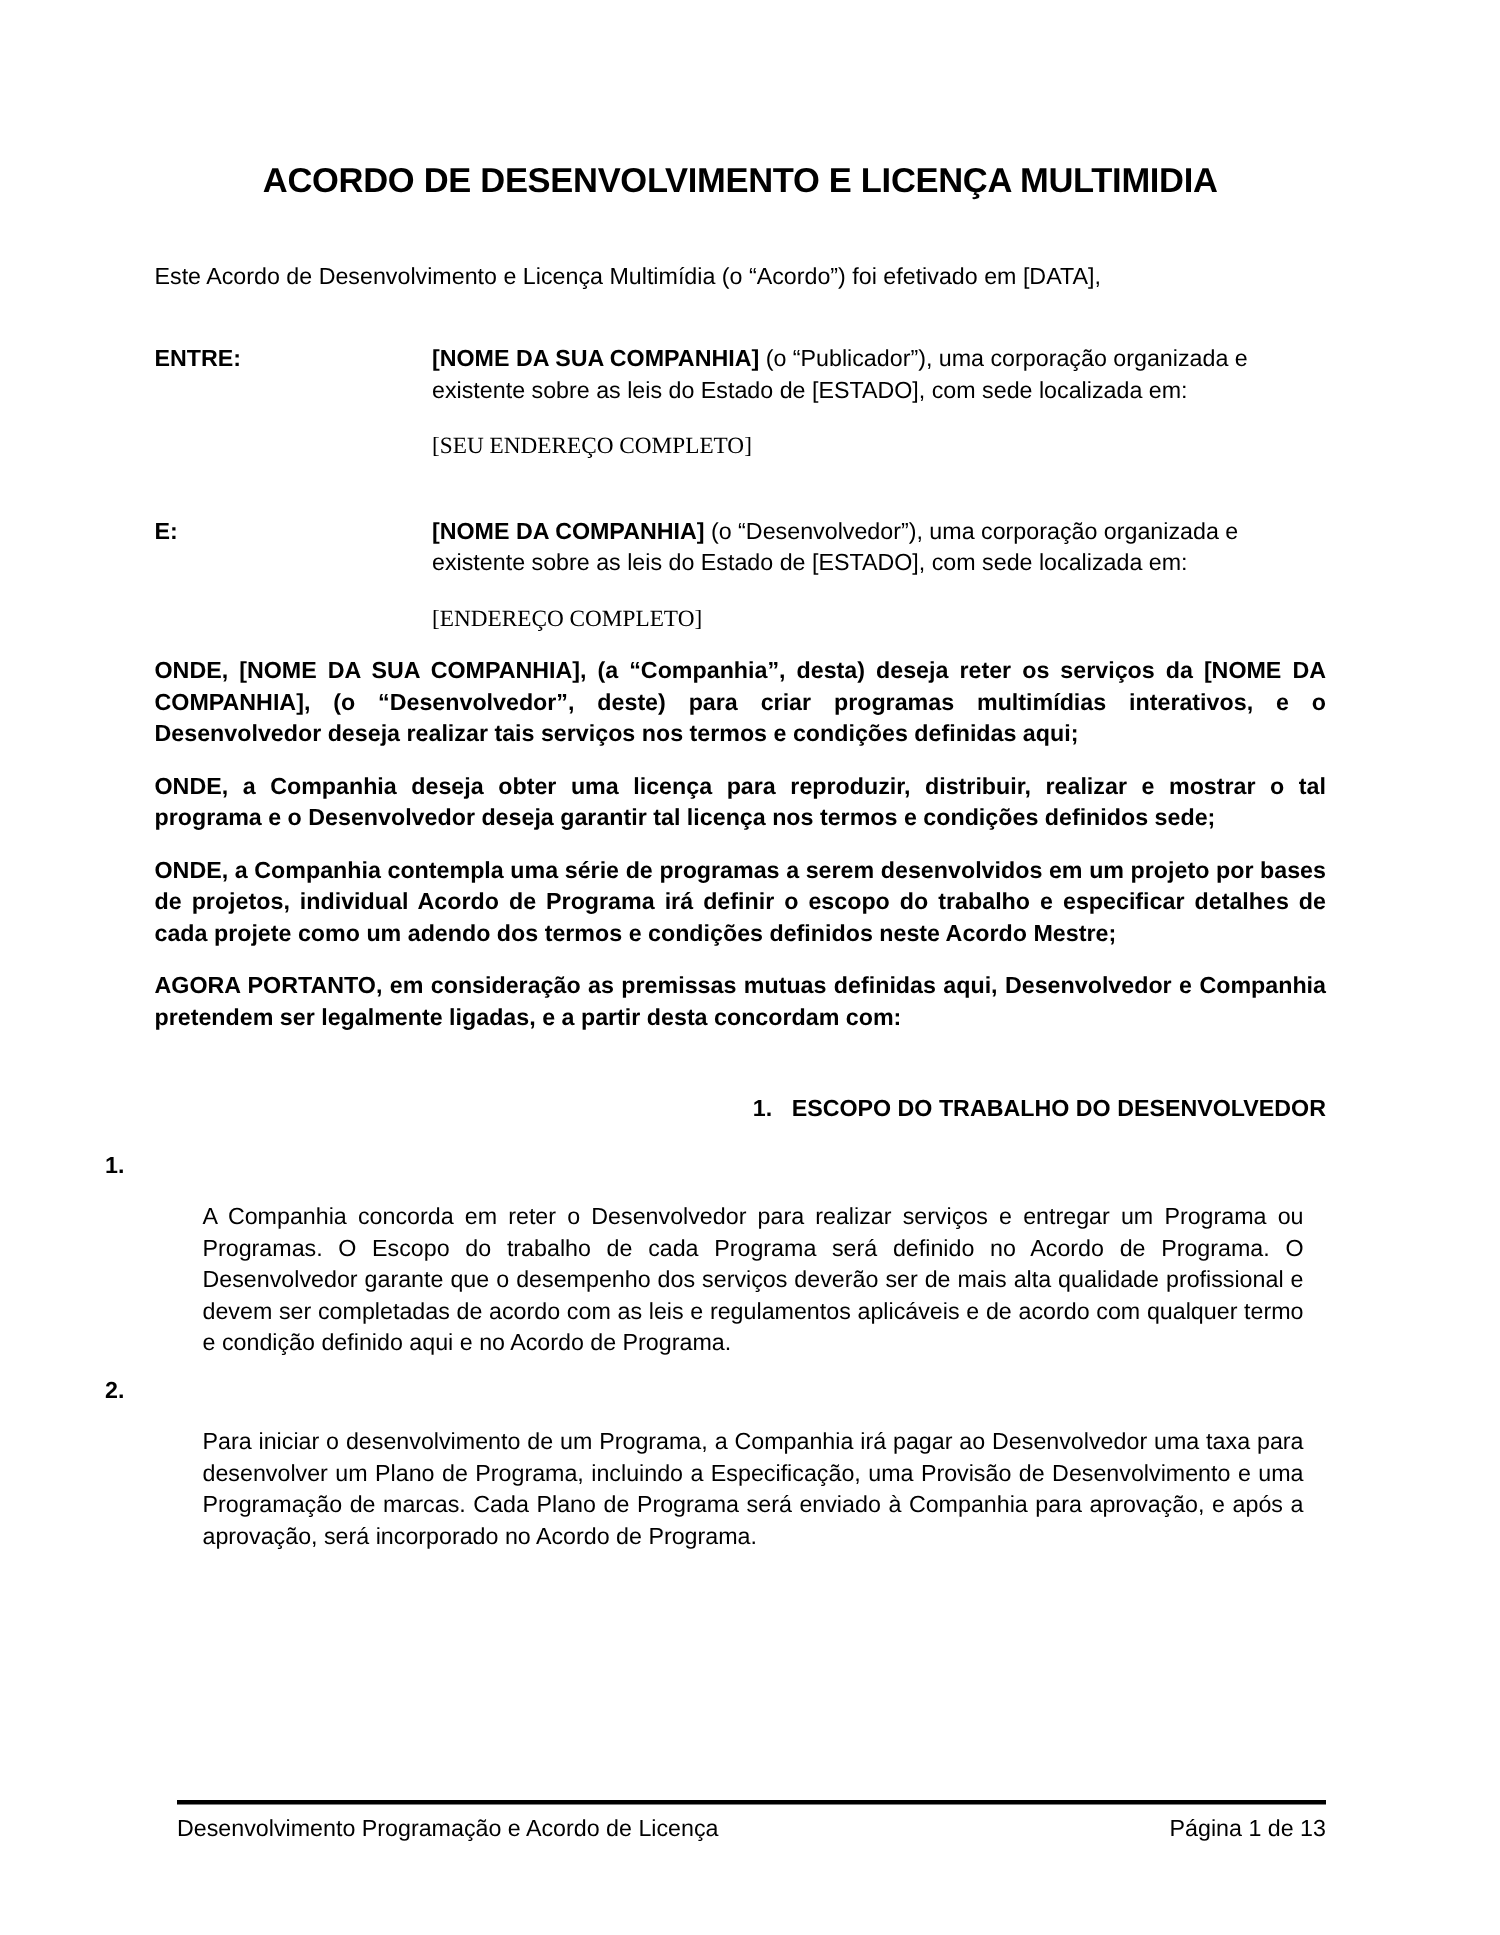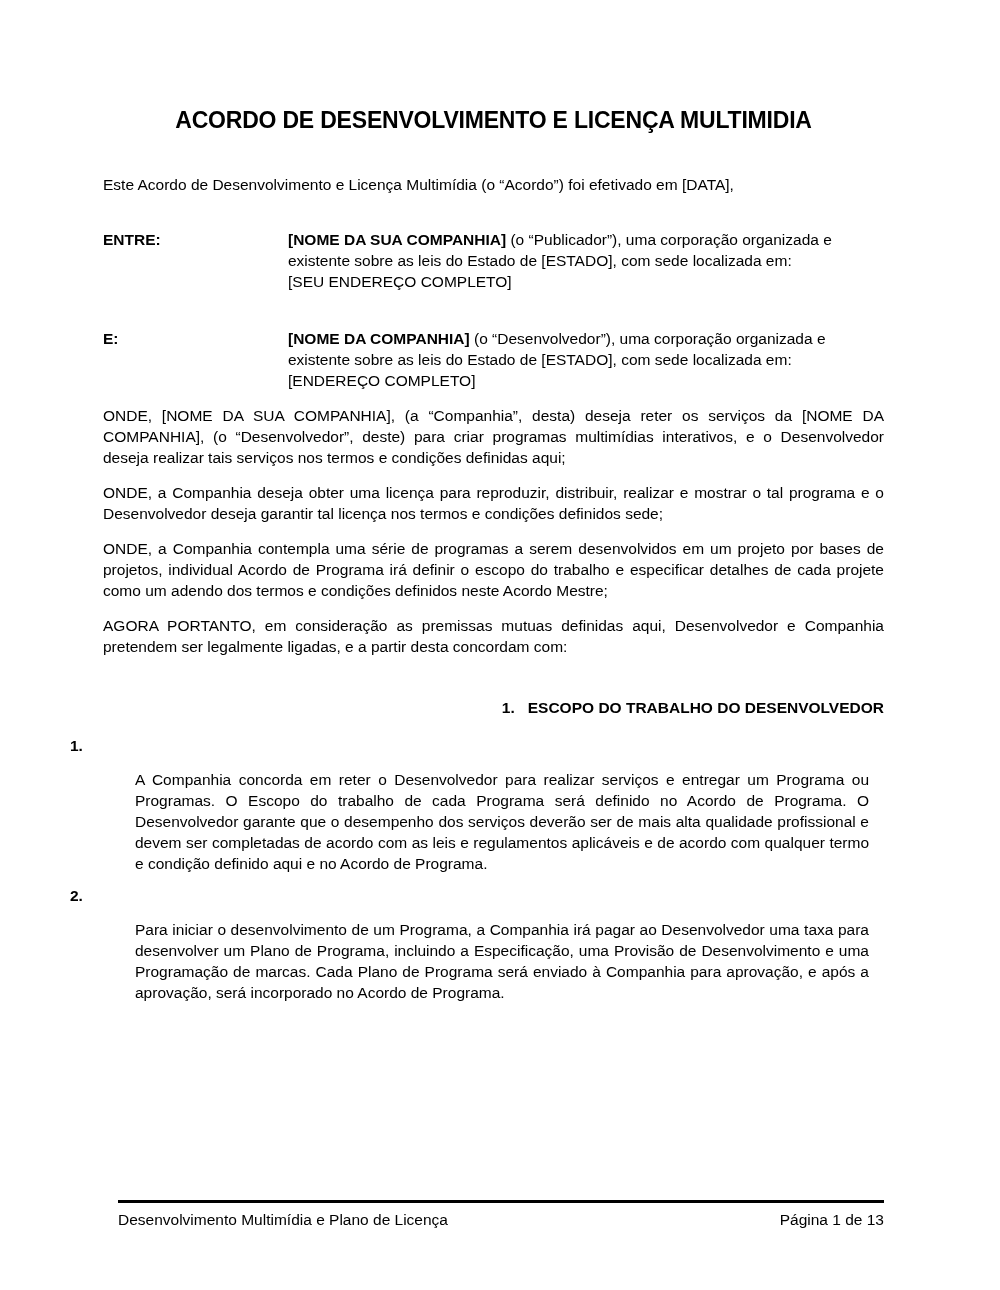--- a/index.html
+++ b/index.html
@@ -46,27 +46,30 @@
     flex-shrink: 0;
     font-weight: bold;
   }
   .party-body {
     width: 581px;
   }
   .party-name {
     font-weight: bold;
   }
   .party-address {
+    margin-top: 16px;
+    font-family: Liberation Serif, serif;
   }
   .considerations {
     margin: 35px 0 0 0;
   }
   .recital {
     text-align: justify;
     margin: 14px 0 0 0;
+    font-weight: bold;
   }
   .sec-heading {
     font-weight: bold;
     margin: 40px 0 0 9px;
     text-align: right;
   }
   .sec-heading .sec-num {
     display: inline-block;
     margin-right: 13px;
   }
@@ -128,17 +131,17 @@
 
   <div class="sec-heading"><span class="sec-num">1.</span><span>ESCOPO DO TRABALHO DO DESENVOLVEDOR</span></div>
 
   <div class="item-number">1.</div>
   <p class="item-text">A Companhia concorda em reter o Desenvolvedor para realizar serviços e entregar um Programa ou Programas. O Escopo do trabalho de cada Programa será definido no Acordo de Programa. O Desenvolvedor garante que o desempenho dos serviços deverão ser de mais alta qualidade profissional e devem ser completadas de acordo com as leis e regulamentos aplicáveis e de acordo com qualquer termo e condição definido aqui e no Acordo de Programa.</p>
 
   <div class="item-number second">2.</div>
   <p class="item-text">Para iniciar o desenvolvimento de um Programa, a Companhia irá pagar ao Desenvolvedor uma taxa para desenvolver um Plano de Programa, incluindo a Especificação, uma Provisão de Desenvolvimento e uma Programação de marcas. Cada Plano de Programa será enviado à Companhia para aprovação, e após a aprovação, será incorporado no Acordo de Programa.</p>
 
   <div class="footer">
-    <span>Desenvolvimento Multimídia e Plano de Licença</span>
+    <span>Desenvolvimento Programação e Acordo de Licença</span>
     <span>Página 1 de 13</span>
   </div>
 
 </div>
 
 </body></html>

